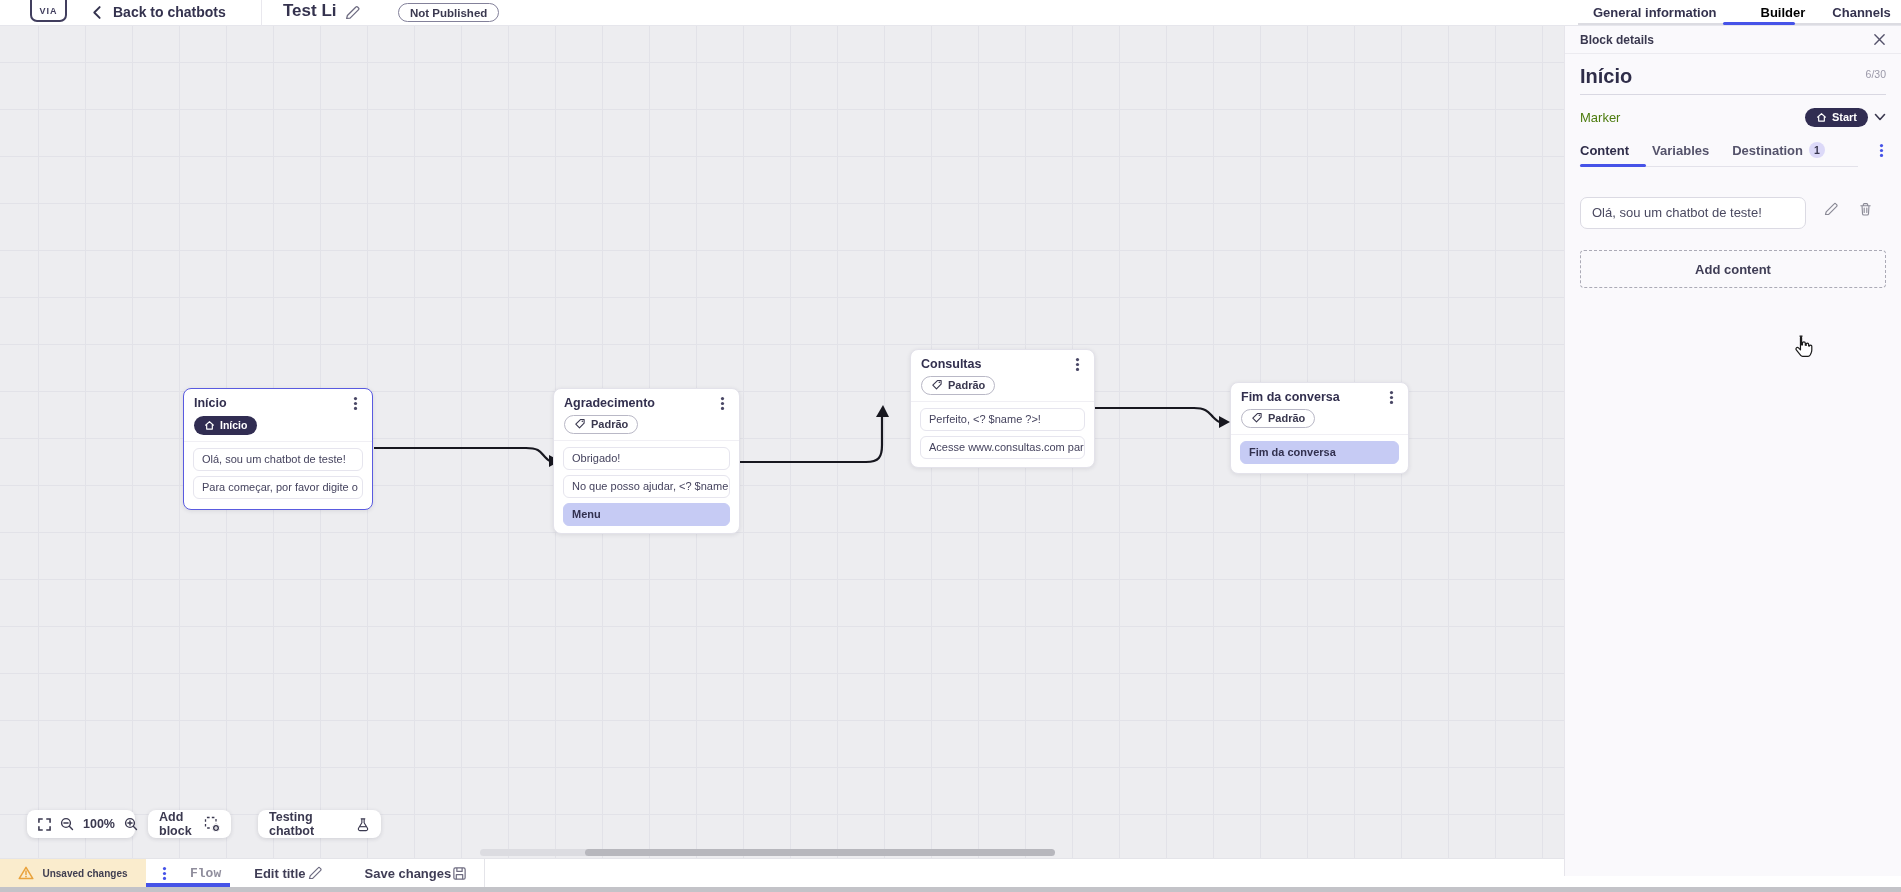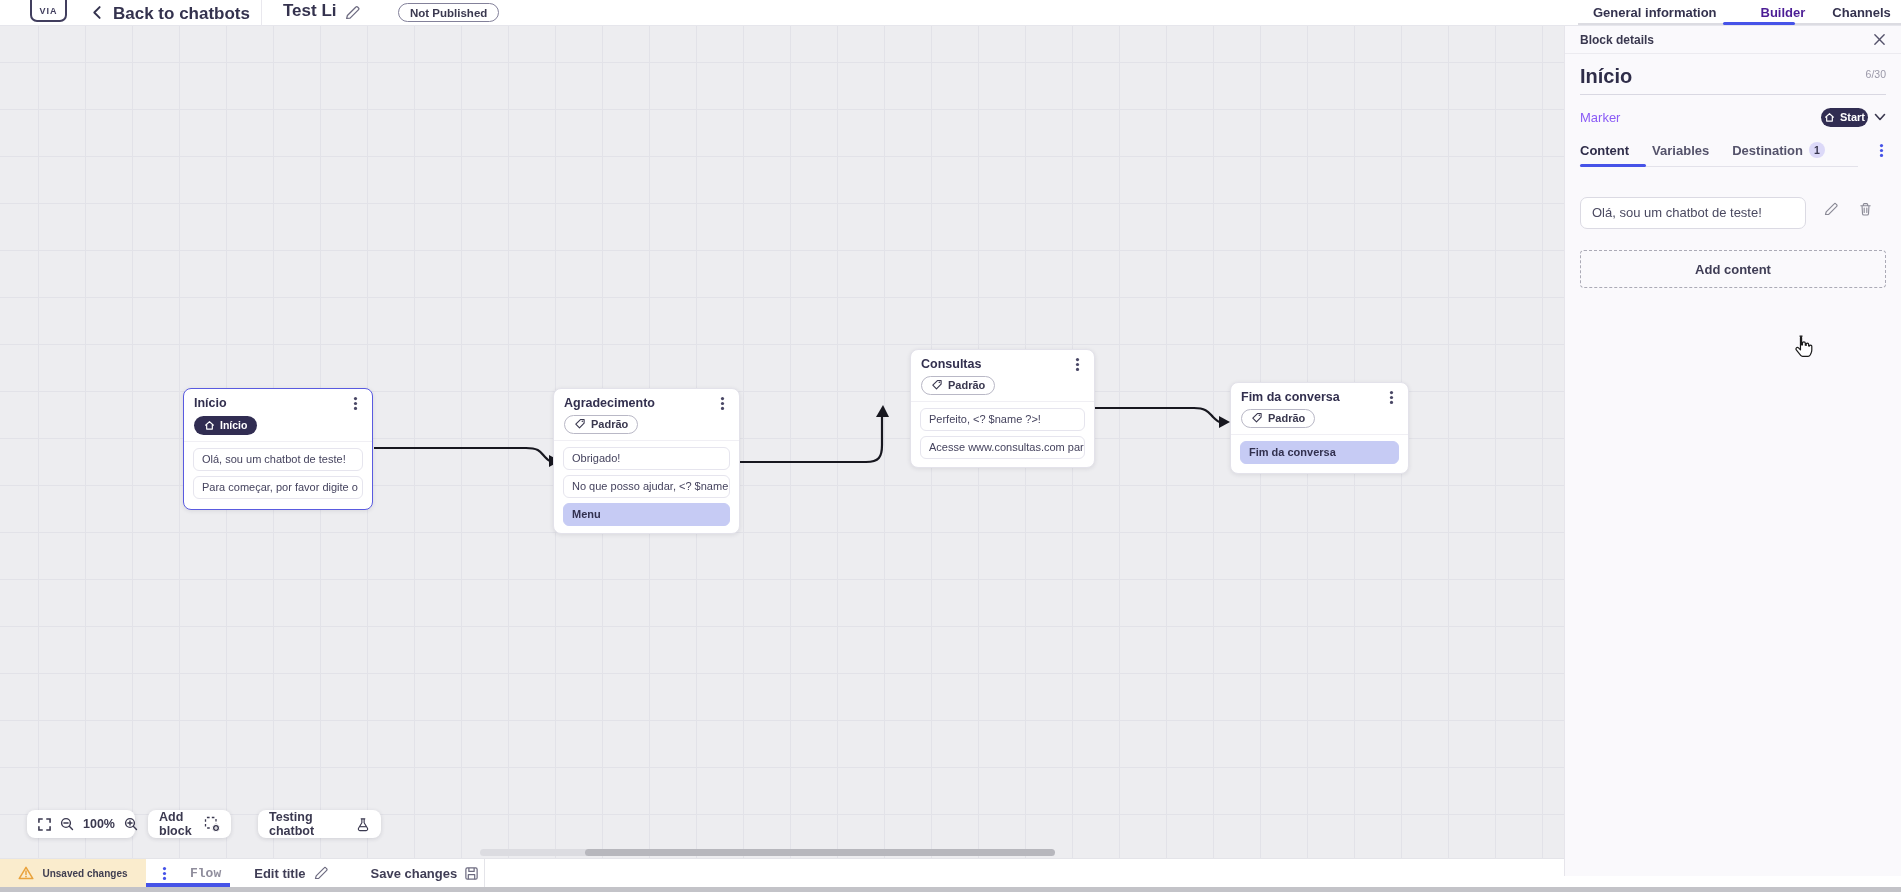--- a/index.html
+++ b/index.html
@@ -5,28 +5,28 @@
   * { margin:0; padding:0; box-sizing:border-box; }
   html,body { width:1901px; height:892px; }
   body { font-family:"Liberation Sans", sans-serif; background:#fff; overflow:hidden; }
   .app { position:relative; width:1901px; height:892px; background:#fff; overflow:hidden; }
 
   
   .topbar { position:absolute; left:0; top:0; width:1901px; height:26px; background:#fff; border-bottom:1px solid #e6e6ec; z-index:30; }
   .logo { position:absolute; left:30px; top:-7px; width:37px; height:29px; border:2px solid #413e5e; border-radius:7px; display:flex; align-items:flex-end; justify-content:center; background:#fff; }
   .logo-text { font-size:9px; font-weight:800; letter-spacing:1px; color:#413e5e; line-height:1; padding-bottom:4px; }
   .back-chevron { position:absolute; left:90px; top:5px; color:#34324e; }
-  .back-label { position:absolute; left:113px; top:4px; font-size:17px; font-weight:700; color:#34324e; }
+  .back-label { position:absolute; left:113px; top:4px; font-size:14px; font-weight:700; color:#34324e; }
   .topbar-divider { position:absolute; left:261px; top:0; width:1px; height:26px; background:#e9e8ee; }
   .bot-title { position:absolute; left:283px; top:1px; font-size:17px; font-weight:600; color:#34324e; }
   .title-pencil { position:absolute; left:344px; top:4px; color:#6d6b80; }
   .status-pill { position:absolute; left:398px; top:3px; height:19px; padding:0 11px; border:1px solid #83819a; border-radius:10px; display:flex; align-items:center; font-size:11.5px; font-weight:600; color:#3a384f; background:#fff; }
   .main-tabs { position:absolute; left:1593px; top:0; height:25px; display:flex; gap:27px; align-items:center; }
   .main-tab { font-size:13px; font-weight:700; color:#34324e; cursor:pointer; }
-  .main-tab.active { color:#4c1d95;padding-left:17px; }
+  .main-tab.active { color:#000000;padding-left:17px; }
   .tabstrip-gray { position:absolute; left:1578px; top:23px; width:323px; height:2px; background:#dcdce2; }
   .tabstrip-blue { position:absolute; left:1723px; top:22px; width:72px; height:3px; background:#4653e8; border-radius:2px; z-index:31; }
 
   
   .canvas { position:absolute; left:0; top:26px; width:1564px; height:832px;
     background-color:#ededf0;
     background-image:linear-gradient(#e2e2e8 1px, transparent 1px), linear-gradient(90deg, #e2e2e8 1px, transparent 1px);
     background-size:47px 47px; background-position:-9px -11px; overflow:hidden; }
   .wires { position:absolute; left:0; top:0; width:1564px; height:832px; pointer-events:none; }
 
@@ -52,23 +52,23 @@
   .panel { position:absolute; left:1564px; top:26px; width:337px; height:850px; background:#faf9fc; border-left:1px solid #e6e5eb; z-index:20; }
   .panel-header { height:28px; border-bottom:1px solid #ecebf0; display:flex; align-items:center; justify-content:space-between; padding:0 15px; }
   .panel-header-label { font-size:12px; font-weight:600; color:#3a384f; }
   .panel-close { color:#55536b; cursor:pointer; line-height:0; }
   .panel-body { padding:0 15px; }
   .panel-title-row { margin-top:11px; display:flex; justify-content:space-between; align-items:flex-start; }
   .panel-title { font-size:20px; font-weight:700; color:#2f2d49; }
   .panel-counter { font-size:10.5px; color:#9a98a8; margin-top:3px; }
   .panel-title-underline { border-bottom:1px solid #d9d8e2; margin-top:6px; }
   .marker-row { margin-top:13px; display:flex; justify-content:space-between; align-items:center; }
-  .marker-label { font-size:13px; color:#8b5cf6; }
+  .marker-label { font-size:13px; color:#4d7c0f; }
   .marker-right { display:flex; align-items:center; gap:6px; }
-  .start-pill { display:inline-flex; align-items:center; gap:5px; background:#312d52; color:#fff; border-radius:20px; padding:3px 3px 4px; font-size:11px; font-weight:700; cursor:pointer; }
+  .start-pill { display:inline-flex; align-items:center; gap:5px; background:#312d52; color:#fff; border-radius:20px; padding:3px 11px 4px; font-size:11px; font-weight:700; cursor:pointer; }
   .marker-chevron { color:#3a384f; line-height:0; cursor:pointer; }
   .panel-tabs { margin-top:15px; display:flex; align-items:center; gap:23px; position:relative; padding-bottom:8px; }
   .panel-tab { font-size:13px; font-weight:600; color:#55536b; cursor:pointer; display:flex; align-items:center; gap:6px; }
   .panel-tab.active { color:#2f2d49; font-weight:700; }
   .dest-badge { width:16px; height:16px; border-radius:50%; background:#dcd9f8; color:#3a3850; font-size:10.5px; font-weight:700; display:flex; align-items:center; justify-content:center; }
   .panel-tabs-kebab { position:absolute; right:-2px; top:1px; }
   .panel-tabs-underline { position:relative; height:1px; background:#e3e2ea; margin-right:28px; }
   .panel-tabs-blue { position:absolute; left:0; top:-2px; width:66px; height:3px; background:#4653e8; border-radius:2px; }
   .content-list { margin-top:30px; display:flex; flex-direction:column; gap:10px; }
   .content-row { display:flex; align-items:flex-start; gap:0; }
@@ -77,21 +77,21 @@
   .row-action.pencil { margin-left:17px; }
   .row-action.trash { margin-left:19px; }
   .add-content { margin-top:21px; height:38px; border:1px dashed #abaab6; border-radius:4px; display:flex; align-items:center; justify-content:center; font-size:13px; font-weight:700; color:#3f3d55; cursor:pointer; }
   .panel-footer { position:absolute; left:1564px; top:876px; width:337px; height:11px; background:#fff; z-index:21; }
 
   
   .bottombar { position:absolute; left:0; top:858px; width:1564px; height:29px; background:#fff; border-top:1px solid #e4e4e9; display:flex; align-items:center; z-index:25; }
   .unsaved-seg { width:146px; height:100%; background:#faeccd; display:flex; align-items:center; justify-content:center; gap:8px; font-size:10px; font-weight:700; color:#3f3d50; }
   .bb-kebab { margin-left:12px; }
   .bb-flow { margin-left:19px; font-size:13px; font-weight:700; color:#8f8d9c; cursor:pointer;font-family:Liberation Mono, monospace; }
-  .bb-item { display:flex; align-items:center; gap:7px; font-size:13px; font-weight:700; color:#3f3d55; cursor:pointer; }
+  .bb-item { display:flex; align-items:center; gap:1px; font-size:13px; font-weight:700; color:#3f3d55; cursor:pointer; }
   .bb-edit { margin-left:33px; }
   .bb-save { margin-left:42px; }
   .bb-icon { color:#6d6b80; line-height:0; }
   .bb-divider { position:absolute; left:484px; top:0; width:1px; height:29px; background:#e4e4e9; }
   .flow-indicator { position:absolute; left:146px; bottom:0; width:84px; height:4px; background:#4653e8; }
   .window-edge { position:absolute; left:0; top:887px; width:1901px; height:5px; background:#c3c3c8; z-index:26; }
 
   .cursor { position:absolute; left:1792px; top:334px; z-index:40; pointer-events:none; }
   svg { display:block; }
 </style>

